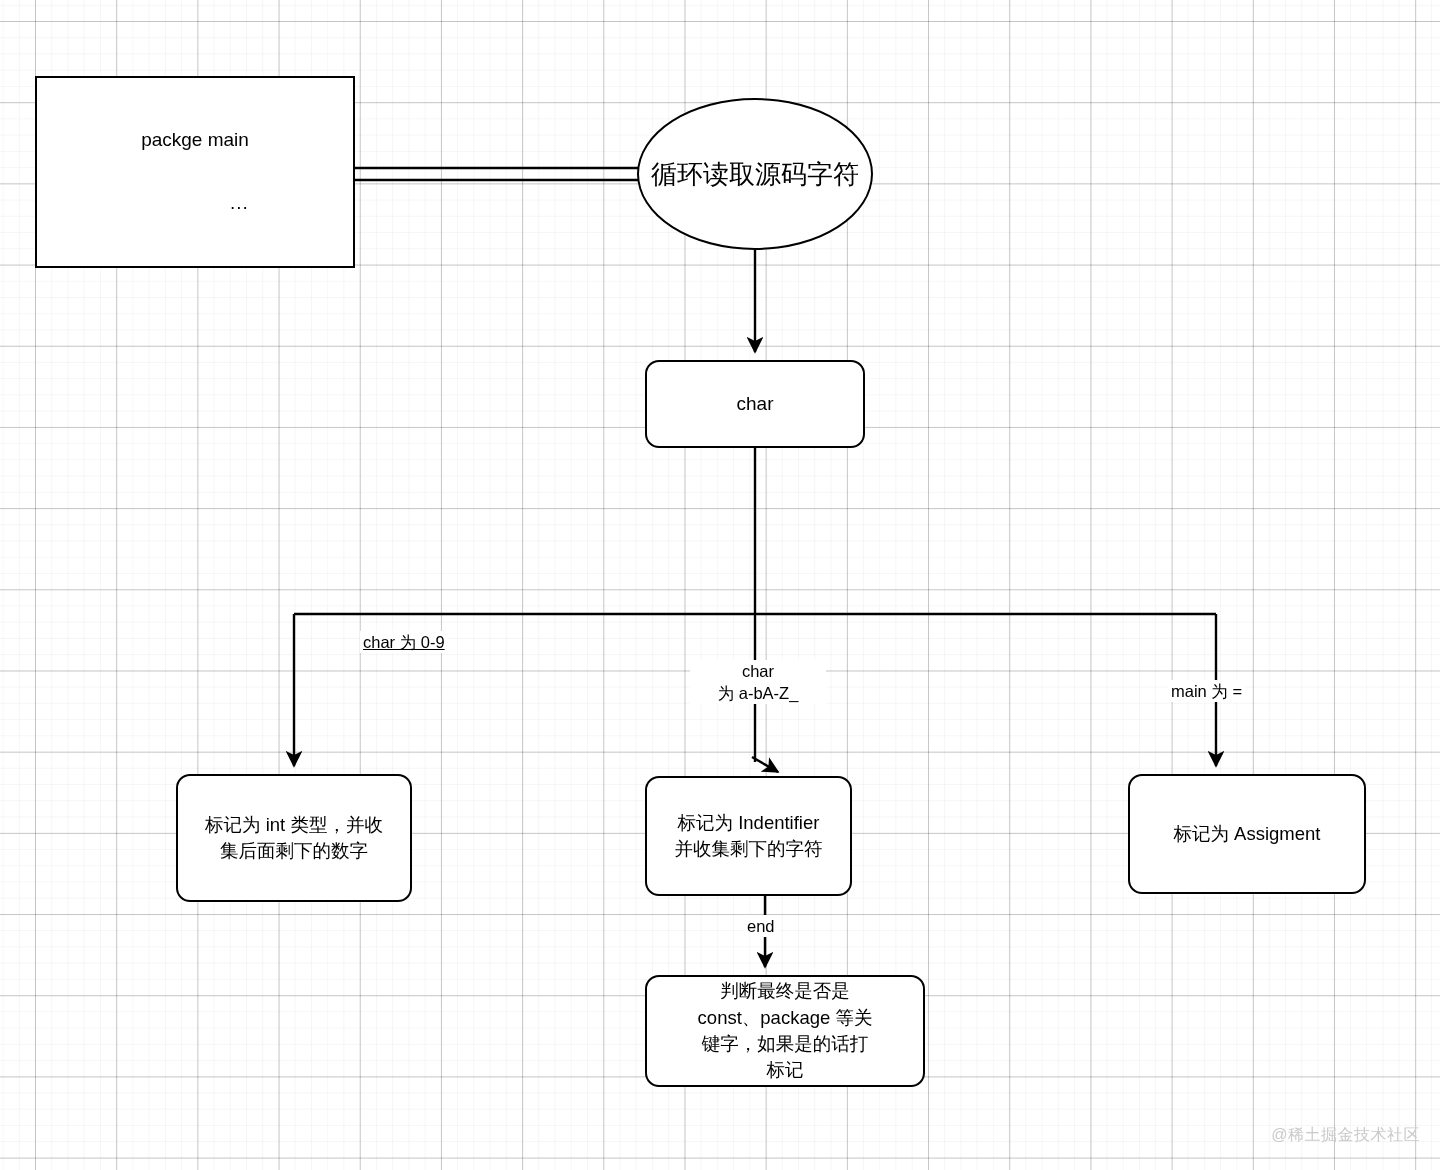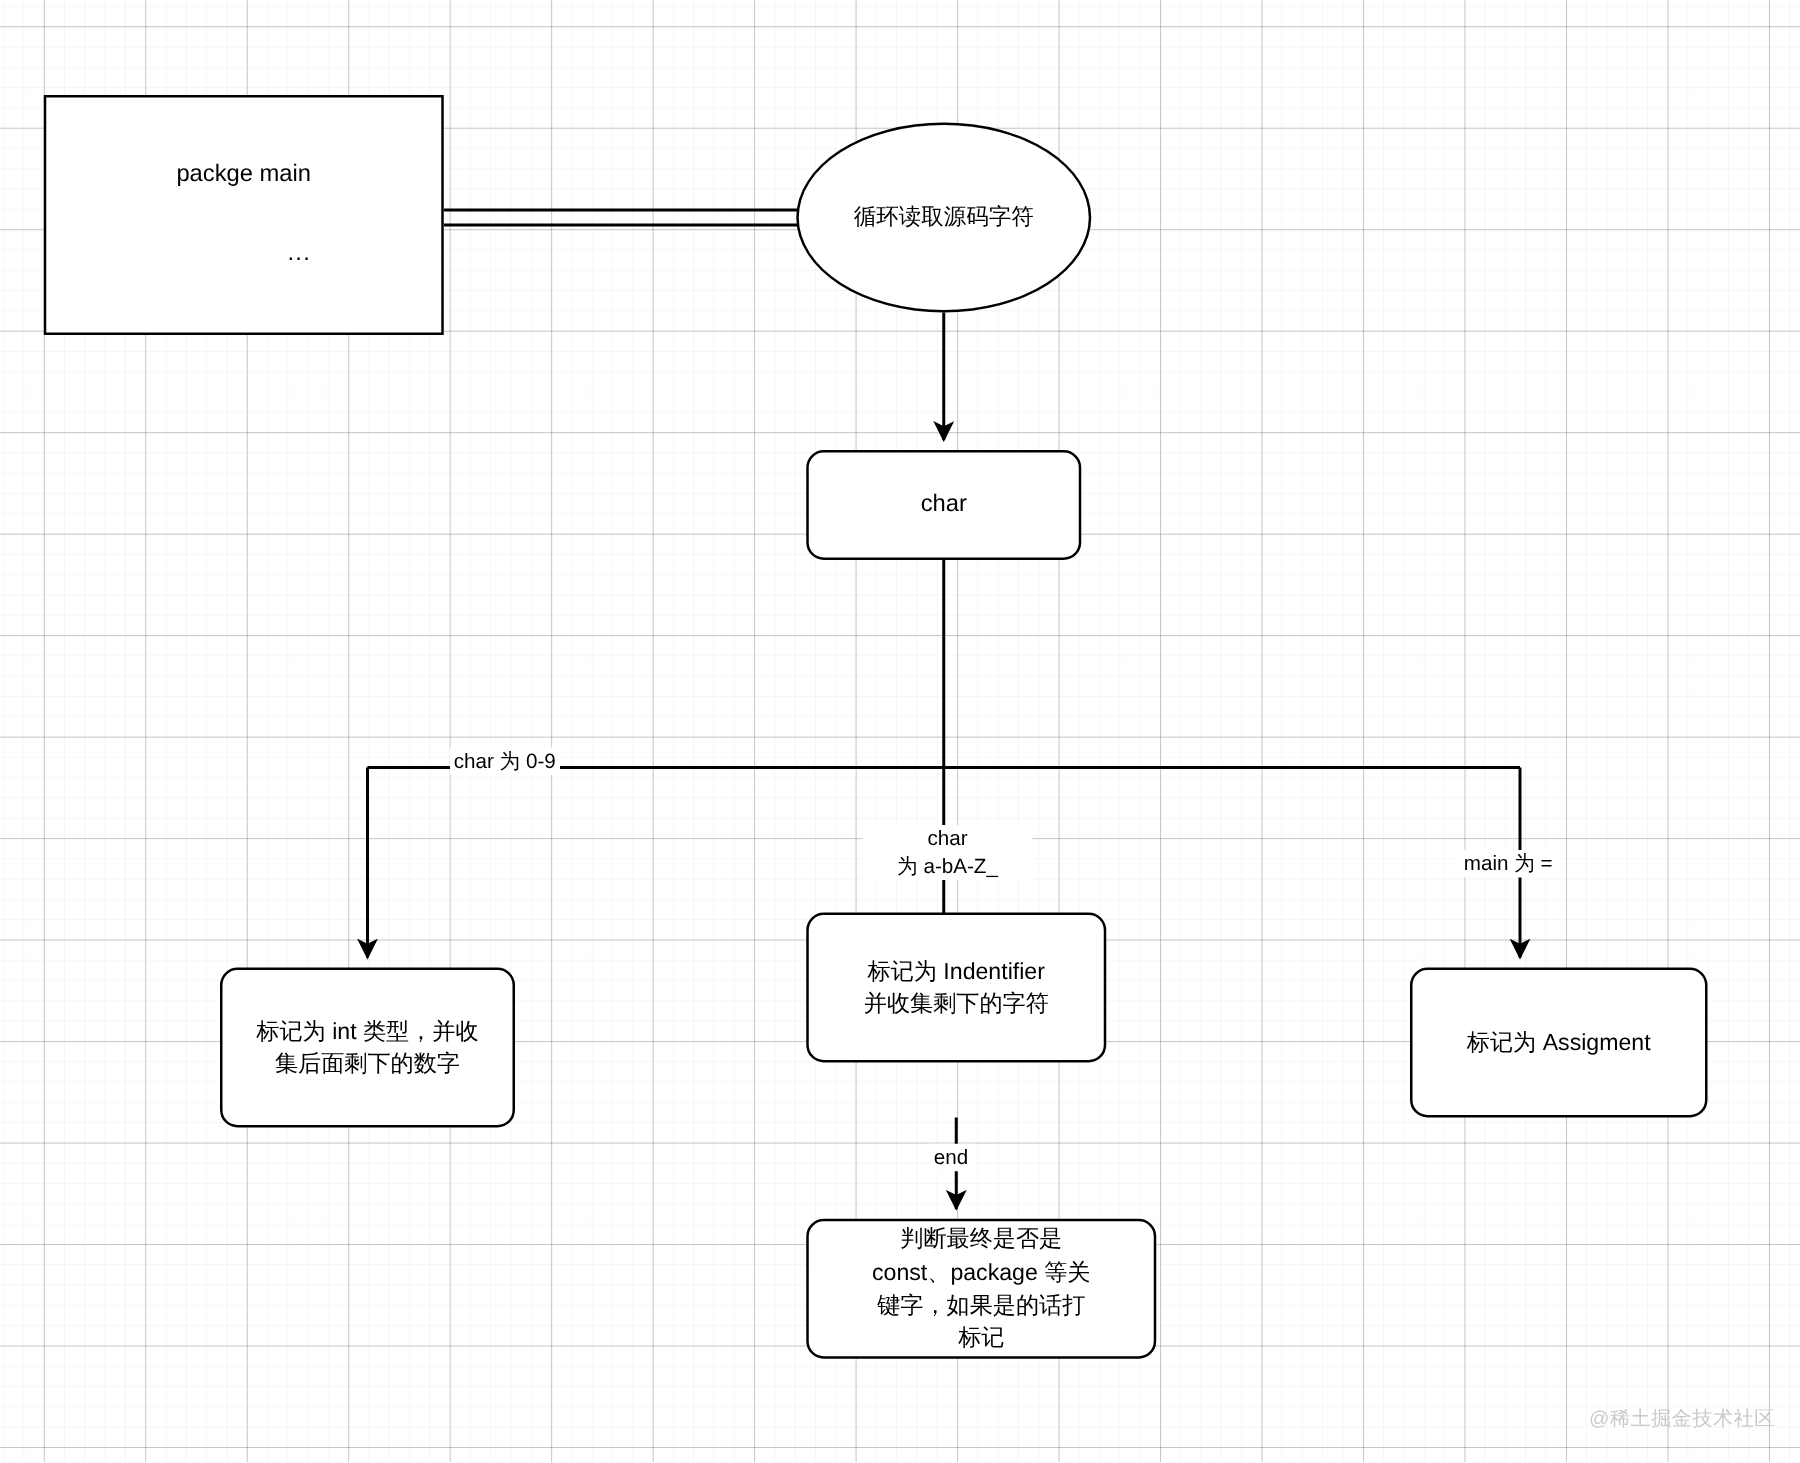--- a/index.html
+++ b/index.html
@@ -60,32 +60,32 @@
 
   #n-start {
     left: 35px; top: 76px; width: 320px; height: 192px;
     font-size: 19px;
   }
   #n-start .line1 { display:block; }
   #n-start .line2 { display:block; font-size: 19px; letter-spacing: 1px; margin-top: 10px;}
 
   #n-loop {
     left: 637px; top: 98px; width: 236px; height: 152px;
-    font-size: 18px;
+    font-size: 26px;
   }
   #n-char {
     left: 645px; top: 360px; width: 220px; height: 88px;
     font-size: 19px;
   }
   #n-int {
     left: 176px; top: 774px; width: 236px; height: 128px;
     font-size: 18.5px;
   }
   #n-ident {
-    left: 645px; top: 730px; width: 240px; height: 120px;
+    left: 645px; top: 776px; width: 207px; height: 120px;
     font-size: 18.5px;
   }
   #n-assign {
     left: 1096px; top: 774px; width: 238px; height: 120px;
     font-size: 18.5px;
     margin-left: 32px;
   }
   #n-keyword {
     left: 645px; top: 975px; width: 280px; height: 112px;
     font-size: 18.5px;
@@ -94,21 +94,21 @@
   .edge-label {
     position: absolute;
     color: #000000;
     font-size: 16.5px;
     line-height: 1.34;
     text-align: center;
     white-space: pre-line;
     background: #ffffff;
     padding: 0 3px;
   }
-  #lbl-num   { left: 360px; top: 598px; }
+  #lbl-num   { left: 360px; top: 631px; text-decoration: underline; }
   #lbl-ident { left: 690px; top: 660px; width: 130px; }
   #lbl-assign{ left: 1168px; top: 680px; }
   #lbl-end   { left: 744px; top: 915px; }
 
   #watermark {
     position: absolute;
     right: 20px;
     bottom: 24px;
     font-size: 16px;
     color: #c9c9c9;

